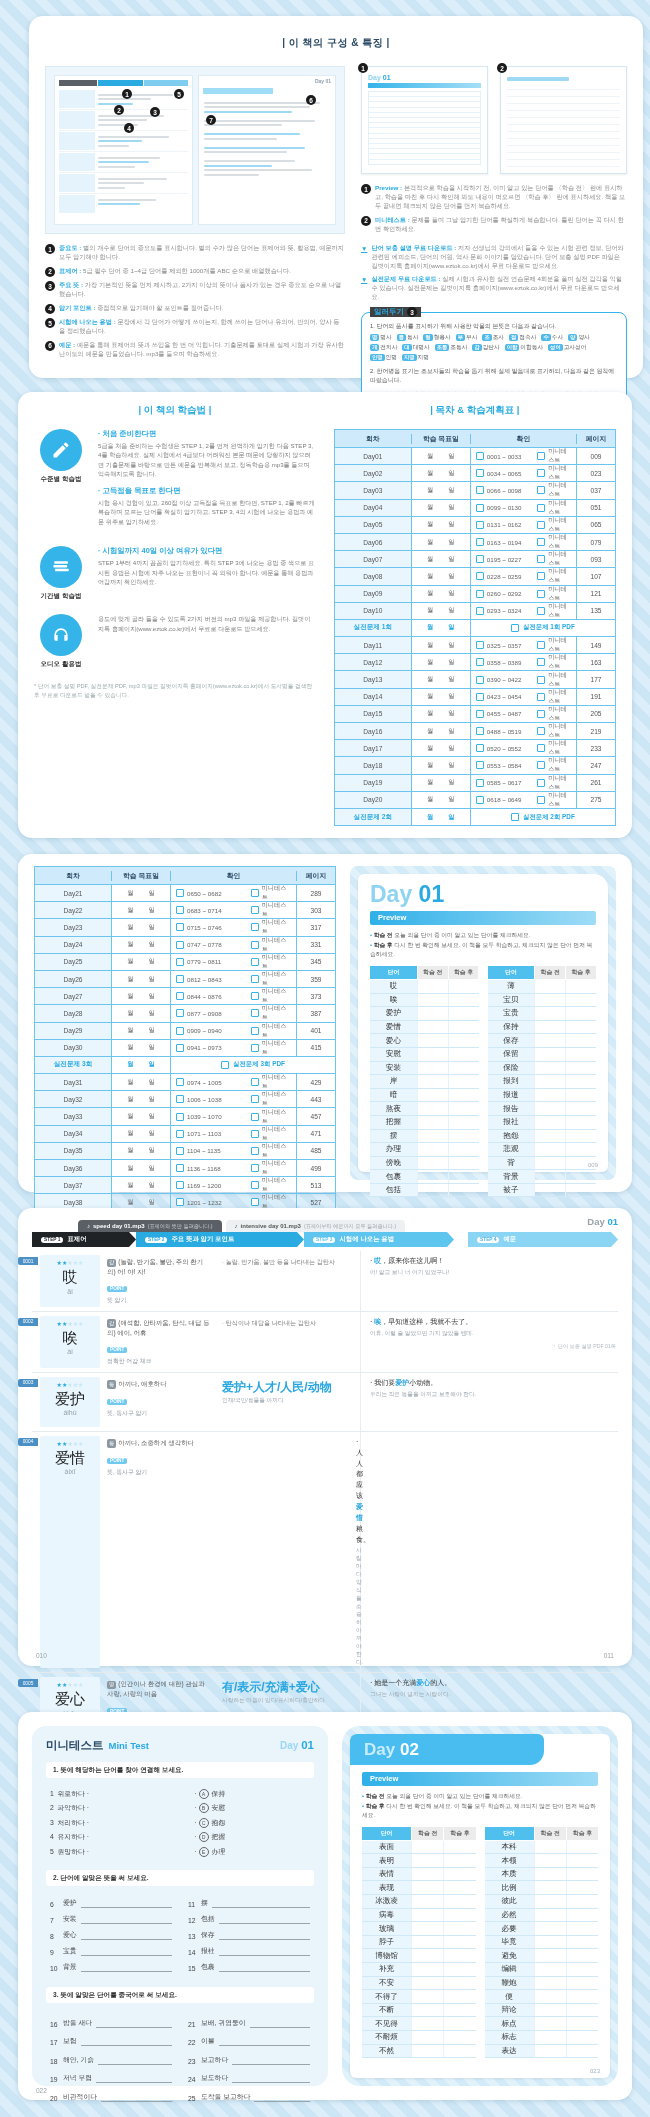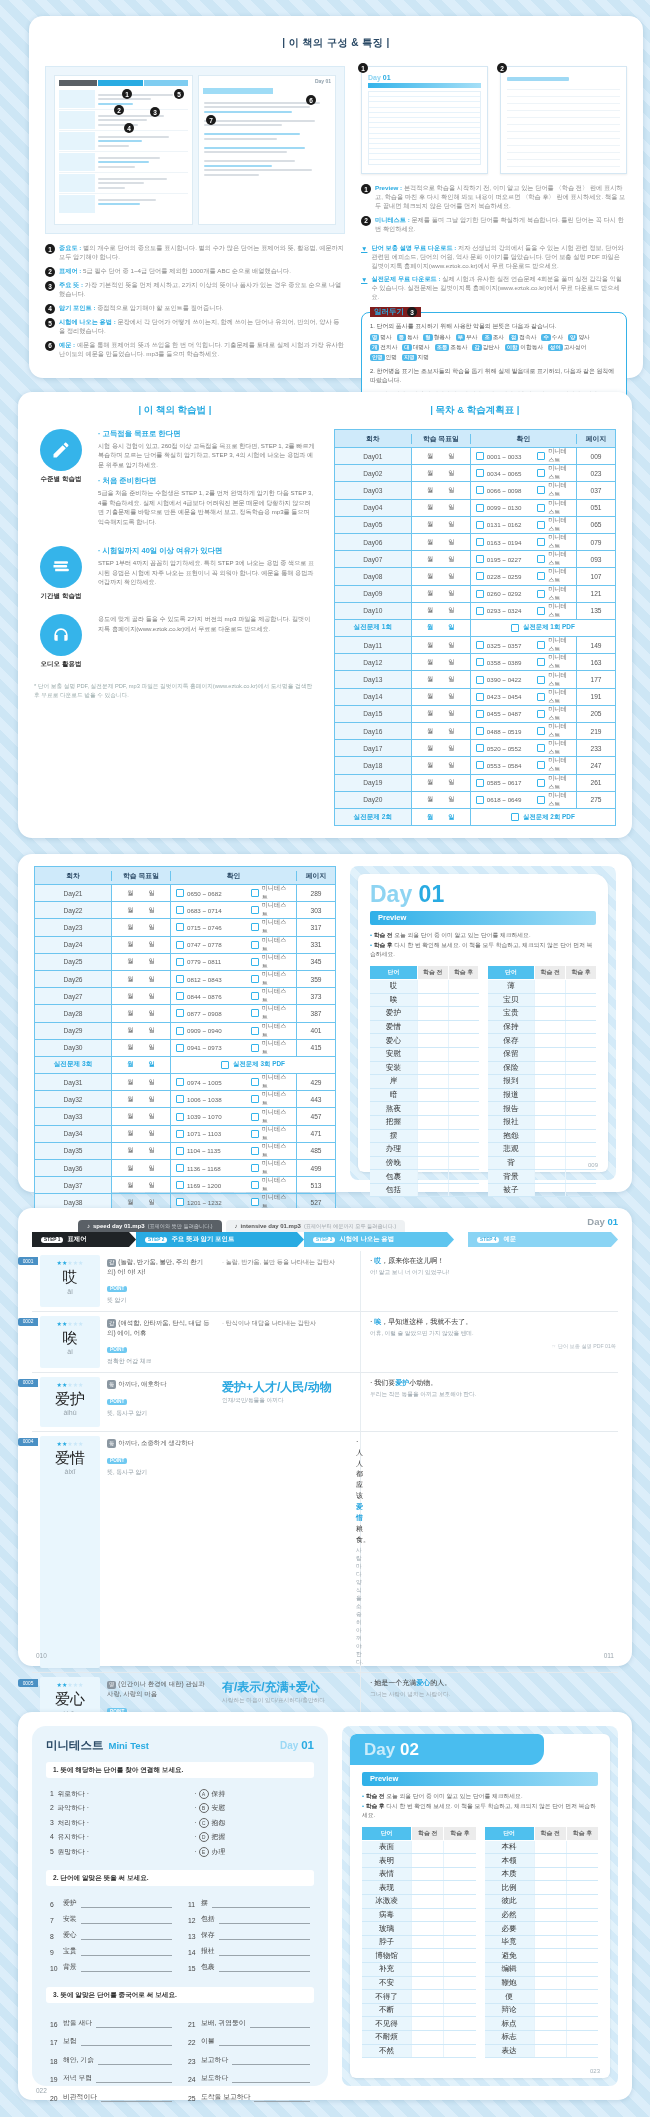--- a/index.html
+++ b/index.html
@@ -45,21 +45,21 @@
   .thumbs{display:flex;gap:12px;height:108px;}
   .thumb{flex:1;background:#fff;border:1px solid #d5e7f3;box-shadow:0 1px 2px rgba(0,0,0,.07);position:relative;padding:7px 6px 5px;}
   .th-day{font-size:7px;font-weight:bold;color:#8ed4f2;}
   .th-day b{color:#29abe2;}
   .th-bar{height:5px;background:linear-gradient(90deg,#35b4ea,#a5dff7);margin:2px 0 3px;}
   .th-grid{height:72px;background:repeating-linear-gradient(180deg,#fff 0 4.2px,#e7f3fb 4.2px 5.2px);
     border:1px solid #e4f0f8;}
   .th-grid2{height:84px;background:repeating-linear-gradient(180deg,#fff 0 6px,#eef4f8 6px 7px);}
   .dl-icon{color:#29abe2;font-weight:bold;font-size:6.5px;flex:none;text-decoration:underline;}
   .notice{border:1.5px solid #35b2e8;border-radius:8px;margin-top:10px;padding:9px 8px 6px;position:relative;background:#fff;}
-  .notice-label{position:absolute;top:-6px;left:8px;background:#7f1d1d;padding:0 4px;color:#29abe2;
+  .notice-label{position:absolute;top:-6px;left:8px;background:#404040;padding:0 4px;color:#29abe2;
     font-weight:bold;font-size:7.5px;display:flex;gap:3px;align-items:center;}
   .nt{font-size:5.9px;color:#555;line-height:1.5;margin:0 0 2px;}
   .nt-sub{font-size:5.7px;color:#888;line-height:1.5;margin-left:6px;}
   .chips{display:flex;flex-wrap:wrap;gap:2px 5px;margin:3px 0 5px;}
   .chip{font-size:5.7px;color:#555;white-space:nowrap;}
   .chip b{display:inline-block;background:#4fb9ea;color:#fff;border-radius:2px;padding:0 2px;font-size:5.3px;margin-right:1px;}
 
   
   .c2-cols{display:flex;padding:12px 16px 0;gap:18px;}
   .c2-left{width:292px;}
@@ -192,21 +192,21 @@
   .opt-c{display:inline-block;width:8px;height:8px;border:1px solid #666;border-radius:50%;
     font-size:5.2px;line-height:8px;text-align:center;margin-right:3px;color:#555;}
   .qcols{display:flex;gap:16px;padding:0 4px;}
   .qcols>div{flex:1;}
   .q-it{display:flex;align-items:flex-end;gap:4px;font-size:6.8px;color:#444;margin:6px 0;}
   .q-it .num{flex:none;width:9px;}
   .q-it .ln{flex:1;border-bottom:1px solid #9aa4ab;height:6px;}
   .q3 .q-it{margin:8.5px 0;}
   .pg-out{position:absolute;bottom:6px;left:18px;font-size:6.5px;color:#9aa5ad;}
   .d2-zone{flex:1;background:repeating-linear-gradient(45deg,#d3eaf8 0 7px,#e2f2fb 7px 14px);
-    border-radius:8px;padding:8px;}
+    border-radius:18px;padding:8px;}
   .d2-page{background:#fff;border-radius:6px;height:100%;box-sizing:border-box;padding:0 12px 8px;
     box-shadow:0 1px 3px rgba(0,0,0,.08);position:relative;overflow:hidden;}
   .d2-head{width:170px;margin-left:-12px;background:#49bdef;border-radius:6px 6px 14px 0;
     padding:6px 10px 5px 14px;font-size:17px;font-weight:bold;color:#c9ecfb;margin-bottom:7px;}
   .d2-head b{color:#fff;}
 </style>
 </head>
 <body>
 
 <section class="card" id="card1">
@@ -408,26 +408,26 @@
         <div class="sec-ico">
           <div class="circle">
             <svg width="20" height="20" viewBox="0 0 24 24">
                 <path fill="#fff" d="M3 17.2V21h3.8L17.8 10 14 6.2 3 17.2zM20.7 7.1c.4-.4.4-1 0-1.4l-2.4-2.4c-.4-.4-1-.4-1.4 0l-1.8 1.8 3.8 3.8 1.8-1.8z"></path>
               </svg>
           </div>
           <div class="sec-label">수준별 학습법</div>
         </div>
         <div class="sec-body">
           <div class="blk">
+              <div class="blk-h">처음 준비한다면</div>
+            <div class="blk-b">5급을 처음 준비하는 수험생은 STEP 1, 2를 먼저 완벽하게 암기한 다음 STEP 3, 4를 학습하세요. 실제 시험에서 4급보다 어려워진 본문 때문에 당황하지 않으려면 기출문제를 바탕으로 만든 예문을 반복해서 보고, 정독학습용 mp3를 들으며 익숙해지도록 합니다.</div>
+            </div>
+          <div class="blk">
               <div class="blk-h">고득점을 목표로 한다면</div>
             <div class="blk-b">시험 응시 경험이 있고, 260점 이상 고득점을 목표로 한다면, STEP 1, 2를 빠르게 복습하며 모르는 단어를 확실히 암기하고, STEP 3, 4의 시험에 나오는 용법과 예문 위주로 암기하세요.</div>
-            </div>
-          <div class="blk">
-              <div class="blk-h">처음 준비한다면</div>
-            <div class="blk-b">5급을 처음 준비하는 수험생은 STEP 1, 2를 먼저 완벽하게 암기한 다음 STEP 3, 4를 학습하세요. 실제 시험에서 4급보다 어려워진 본문 때문에 당황하지 않으려면 기출문제를 바탕으로 만든 예문을 반복해서 보고, 정독학습용 mp3를 들으며 익숙해지도록 합니다.</div>
             </div>
         </div>
       </div>
 
       <div class="sec">
         <div class="sec-ico">
           <div class="circle">
             <svg width="20" height="20" viewBox="0 0 24 24">
                 <path fill="#fff" d="M4 5h15a1 1 0 0 1 0 3H4zM3 9.5h15a1 1 0 0 1 0 3H3zM5 14h15a1 1 0 0 1 0 3H5z"></path>
               </svg>

